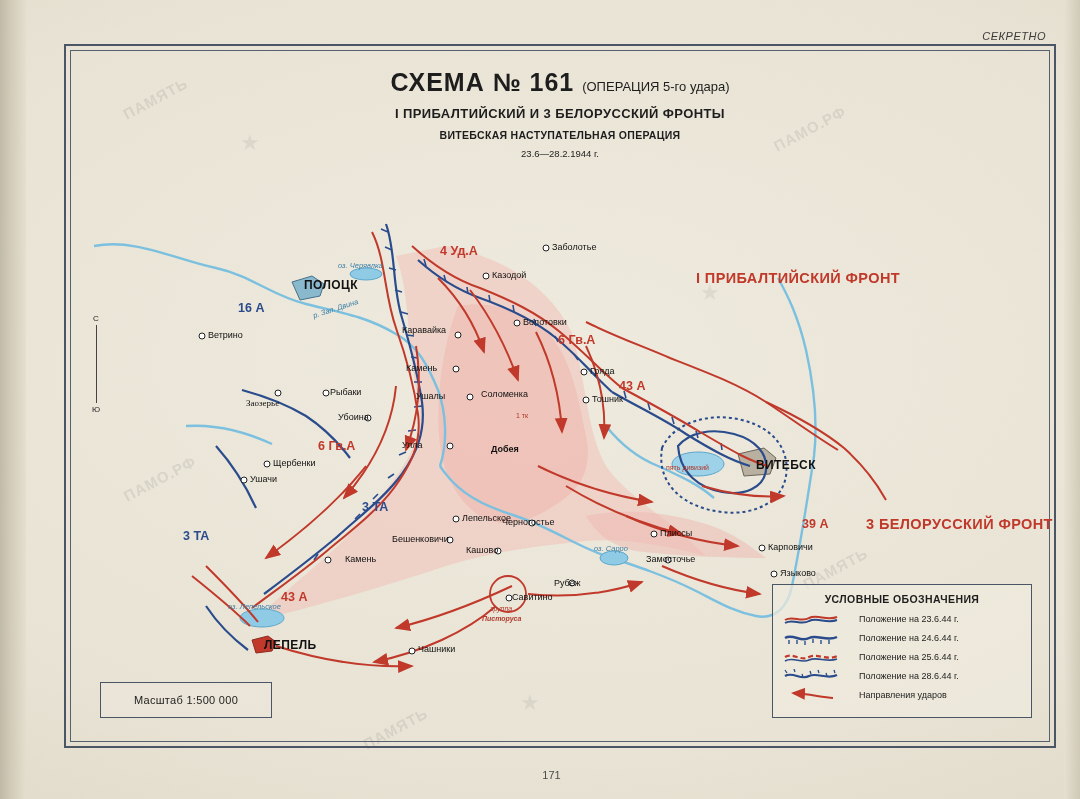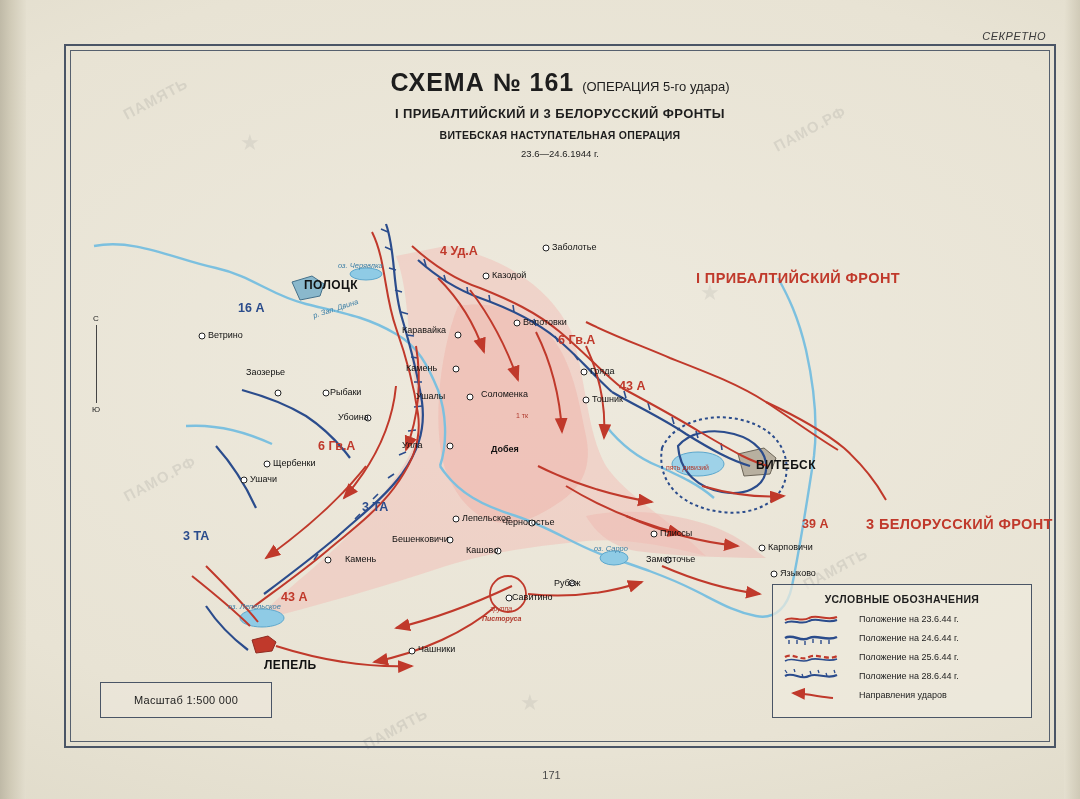--- a/index.html
+++ b/index.html
@@ -115,21 +115,21 @@
   <div id="frame">
     <div id="frame2"></div>
 
     <div class="titleblock">
       <div class="t1">
         <span>СХЕМА № 161</span>
         <span class="sub">(ОПЕРАЦИЯ 5-го удара)</span>
       </div>
       <div class="t2">I ПРИБАЛТИЙСКИЙ И 3 БЕЛОРУССКИЙ ФРОНТЫ</div>
       <div class="t3">ВИТЕБСКАЯ НАСТУПАТЕЛЬНАЯ ОПЕРАЦИЯ</div>
-      <div class="t4">23.6—24.6.1944 г.</div>
+      <div class="t4">23.6—28.2.1944 г.</div>
     </div>
 
     <svg id="mapsvg" viewBox="0 0 988 700" preserveAspectRatio="none">
       <defs>
         <pattern id="hatchRed" width="6" height="6" patternTransform="rotate(45)" patternUnits="userSpaceOnUse">
           <line x1="0" y1="0" x2="0" y2="6" stroke="#d98c86" stroke-width="2"></line>
         </pattern>
         <marker id="arrowRed" markerWidth="9" markerHeight="9" refX="7" refY="3.2" orient="auto">
           <path d="M0,0 L8,3.2 L0,6.4 z" fill="#c0392b"></path>
         </marker>
@@ -277,30 +277,30 @@
       <div class="lbl unit" style="left:424px;top:559px;font-style:italic;">группа</div>
       <div class="lbl unit" style="left:416px;top:569px;font-style:italic;font-weight:bold;">Писторуса</div>
 
       <div class="lbl water" style="left:272px;top:215px;">оз. Черявлка</div>
       <div class="lbl water" style="left:246px;top:258px;transform:rotate(-18deg);">р. Зап. Двина</div>
       <div class="lbl water" style="left:528px;top:498px;">оз. Сарро</div>
       <div class="lbl water" style="left:162px;top:556px;">оз. Лепельское</div>
 
       <div class="lbl city-major" style="left:238px;top:232px;">ПОЛОЦК</div>
       <div class="lbl city-major" style="left:690px;top:412px;">ВИТЕБСК</div>
-      <div class="lbl city-major" style="left:198px;top:592px;margin-top:20px;">ЛЕПЕЛЬ</div>
+      <div class="lbl city-major" style="left:198px;top:592px;">ЛЕПЕЛЬ</div>
 
       <div class="lbl city" style="left:486px;top:196px;">Заболотье</div>
       <div class="lbl city" style="left:426px;top:224px;">Казодой</div>
       <div class="lbl city" style="left:142px;top:284px;">Ветрино</div>
       <div class="lbl city" style="left:336px;top:279px;">Каравайка</div>
       <div class="lbl city" style="left:457px;top:271px;">Волотовки</div>
       <div class="lbl city" style="left:340px;top:317px;">Камень</div>
       <div class="lbl city" style="left:524px;top:320px;">Гряда</div>
-      <div class="lbl city" style="left:180px;top:321px;">Заозерье</div>
+      <div class="lbl city" style="left:180px;top:352px;font-family:Liberation Serif, serif;">Заозерье</div>
       <div class="lbl city" style="left:264px;top:341px;">Рыбаки</div>
       <div class="lbl city" style="left:350px;top:345px;">Ушалы</div>
       <div class="lbl city" style="left:415px;top:343px;">Соломенка</div>
       <div class="lbl city" style="left:526px;top:348px;">Тошник</div>
       <div class="lbl city" style="left:272px;top:366px;">Убоина</div>
       <div class="lbl city" style="left:336px;top:394px;">Улла</div>
       <div class="lbl city" style="left:425px;top:398px;font-weight:bold;">Добея</div>
       <div class="lbl city" style="left:207px;top:412px;">Щербенки</div>
       <div class="lbl city" style="left:184px;top:428px;">Ушачи</div>
       <div class="lbl city" style="left:396px;top:467px;">Лепельское</div>

